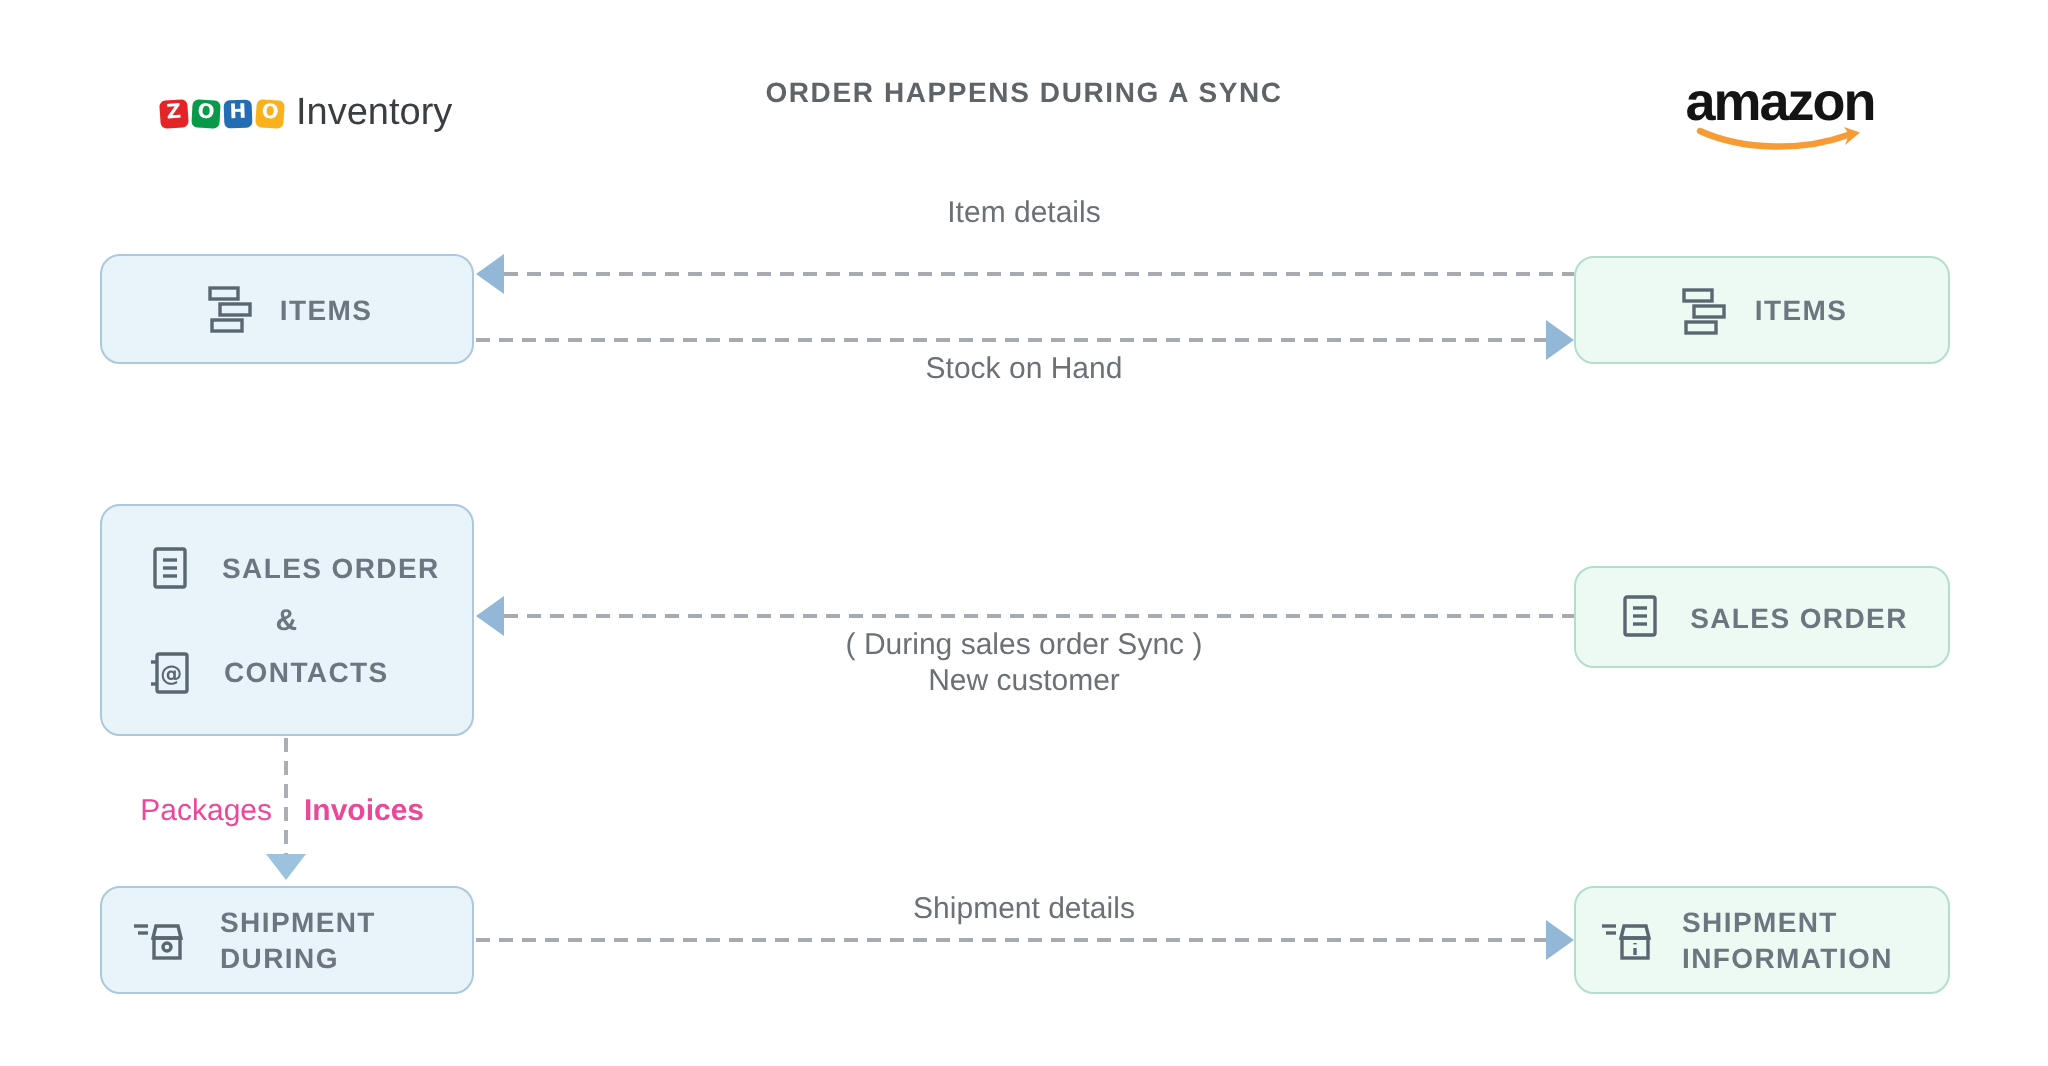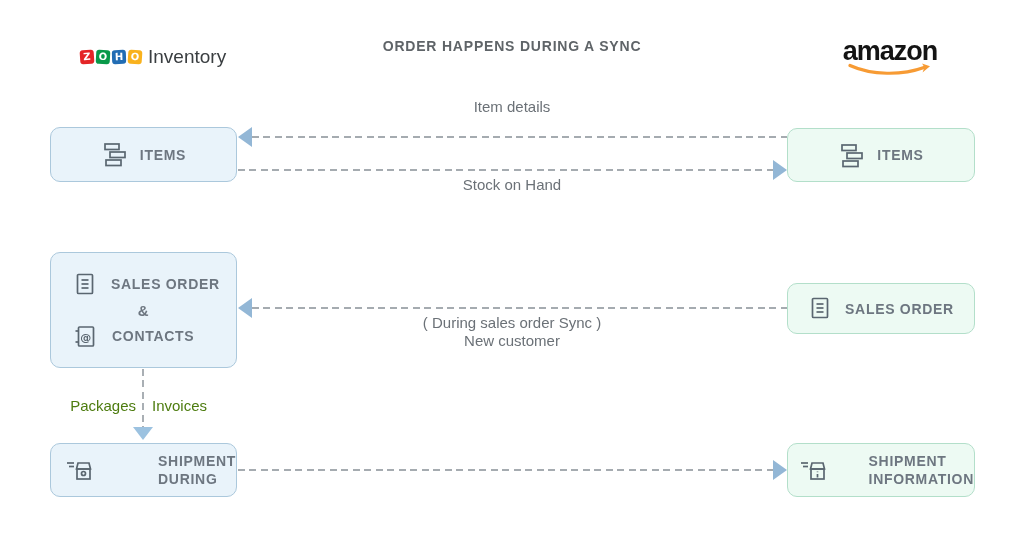--- a/index.html
+++ b/index.html
@@ -29,21 +29,21 @@
   .amazon-logo { position:absolute; left:840px; top:38px; width:100px; display:flex; flex-direction:column; align-items:center; }
   .amazon-text { font-size:27px; font-weight:bold; color:#141414; letter-spacing:-1px; line-height:1; }
   .amazon-smile { margin-top:-2px; }
 
   
   .box { position:absolute; border-radius:10px; box-sizing:border-box;
          color:#6d7680; font-weight:bold; font-size:14px; letter-spacing:0.7px; }
   .box.blue  { background:#e9f3fa; border:1.5px solid #abc8dc; }
   .box.green { background:#edfaf3; border:1.5px solid #b3dfca; }
   .box-row { display:flex; align-items:center; justify-content:center; gap:13px; height:100%; }
-  .box-row.left { justify-content:space-between; padding-left:14px; }
+  .box-row.left { justify-content:flex-start; padding-left:14px; }
   .box-col { display:flex; flex-direction:column; justify-content:center; height:100%; gap:5px; }
   .box-col .irow { display:flex; align-items:center; gap:14px; padding-left:22px; }
   .box-col .amp { text-align:center; width:100%; font-size:15px; }
   .two-line { line-height:18px; }
   .icon svg { display:block; }
 
   #box-items-l   { left:50px;  top:127px; width:187px; height:55px; }
   #box-items-r   { left:787px; top:128px; width:188px; height:54px; }
   #box-soc       { left:50px;  top:252px; width:187px; height:116px; }
   #box-so-r      { left:787px; top:283px; width:188px; height:51px; }
@@ -71,23 +71,23 @@
   #vline-int { left:142px; top:369px; height:58px; }
   #arr-int   { left:133px; top:427px; }
 
   
   .flow-label { position:absolute; left:262px; width:500px; text-align:center;
     color:#6b7177; font-size:15px; line-height:18px; }
   #label-f1 { top:98px; }
   #label-f2 { top:176px;text-align:center; }
   #label-f3 { top:314px; }
   #label-f4 { top:446px; }
-  .side-label { position:absolute; top:397px; color:#4d7c0f; font-size:15px; }
+  .side-label { position:absolute; top:397px; color:#ec4899; font-size:15px; }
   #label-pkg { left:46px; width:90px; text-align:right; }
-  #label-inv { left:152px; }
+  #label-inv { left:152px;font-weight:bold; }
 </style>
 </head>
 <body>
 
 <div class="canvas">
 
   <div class="zoho-logo">
     <div class="zoho-tiles">
       <span class="zletter z0">Z</span>
       <span class="zletter z1">O</span>
@@ -229,16 +229,17 @@
           <line x1="18.5" y1="17" x2="18.5" y2="20.5"></line>
         </svg>
       </span>
       <span class="two-line">
         <div>SHIPMENT</div>
         <div>INFORMATION</div>
       </span>
     </div>
   </div>
 
+  <div class="flow-label" id="label-f4">Shipment details</div>
   <div class="hline" id="line-f4"></div>
   <div class="arr arr-right" id="arr-f4"></div>
 
 </div>
 
 </body></html>

